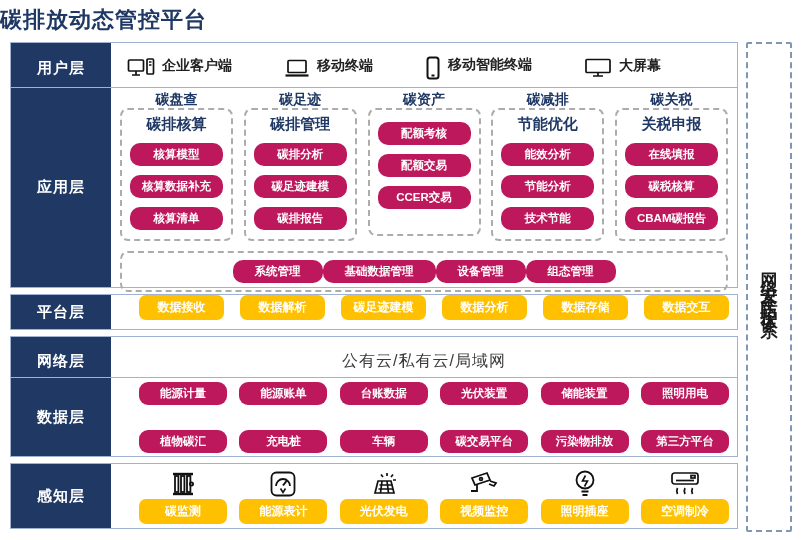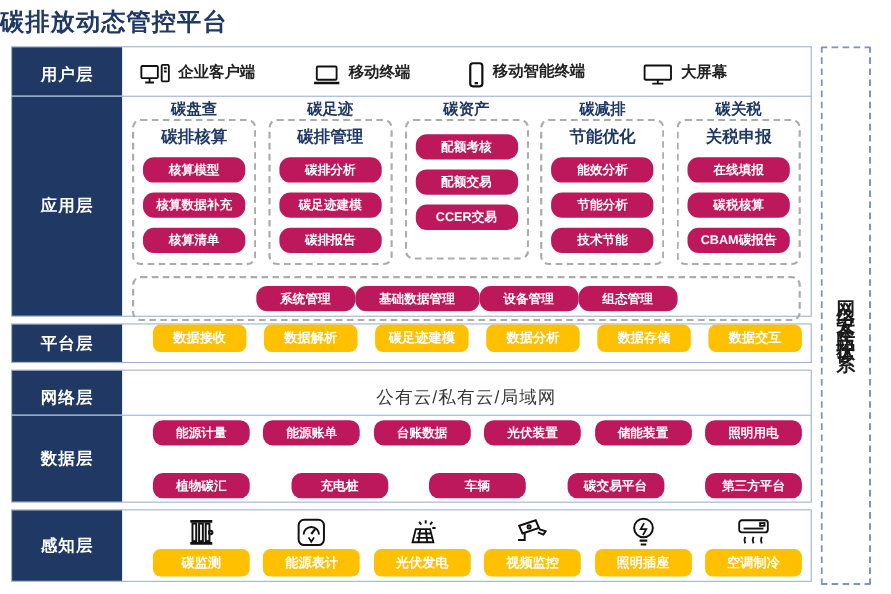--- a/index.html
+++ b/index.html
@@ -219,20 +219,21 @@
           <div class="chip-navy">台账数据</div>
           <div class="chip-navy">光伏装置</div>
           <div class="chip-navy">储能装置</div>
           <div class="chip-navy">照明用电</div>
         </div>
         <div class="data-row">
           <div class="chip-navy">植物碳汇</div>
           <div class="chip-navy">充电桩</div>
           <div class="chip-navy">车辆</div>
           <div class="chip-navy">碳交易平台</div>
+          <div class="chip-navy">污染物排放</div>
           <div class="chip-navy">第三方平台</div>
         </div>
       </div>
     </div>
   </div>
 
   <div class="layer-row" id="row-perception">
     <div class="layer-label">感知层</div>
     <div class="layer-body">
       <div class="sense-grid">

